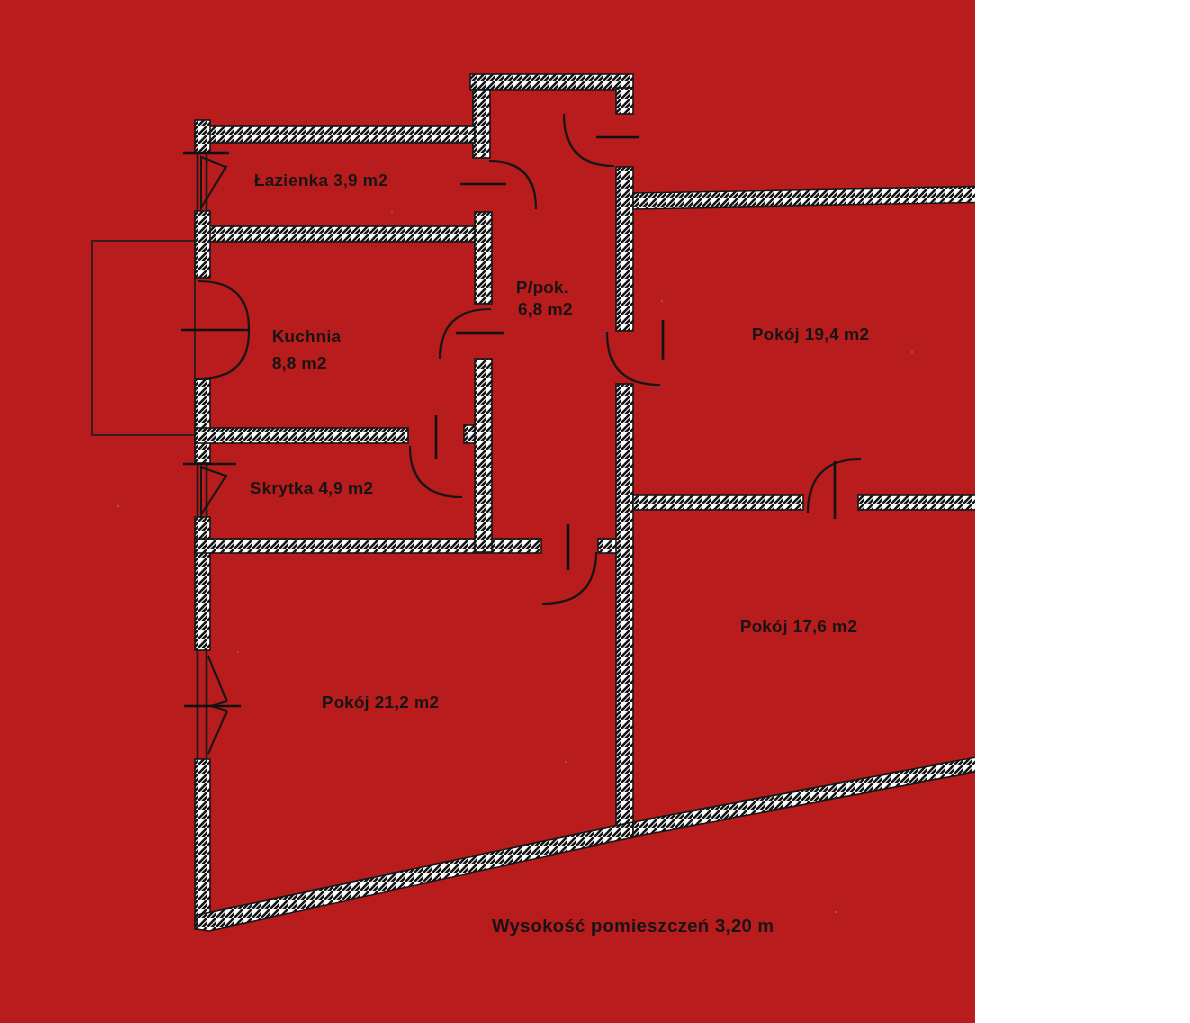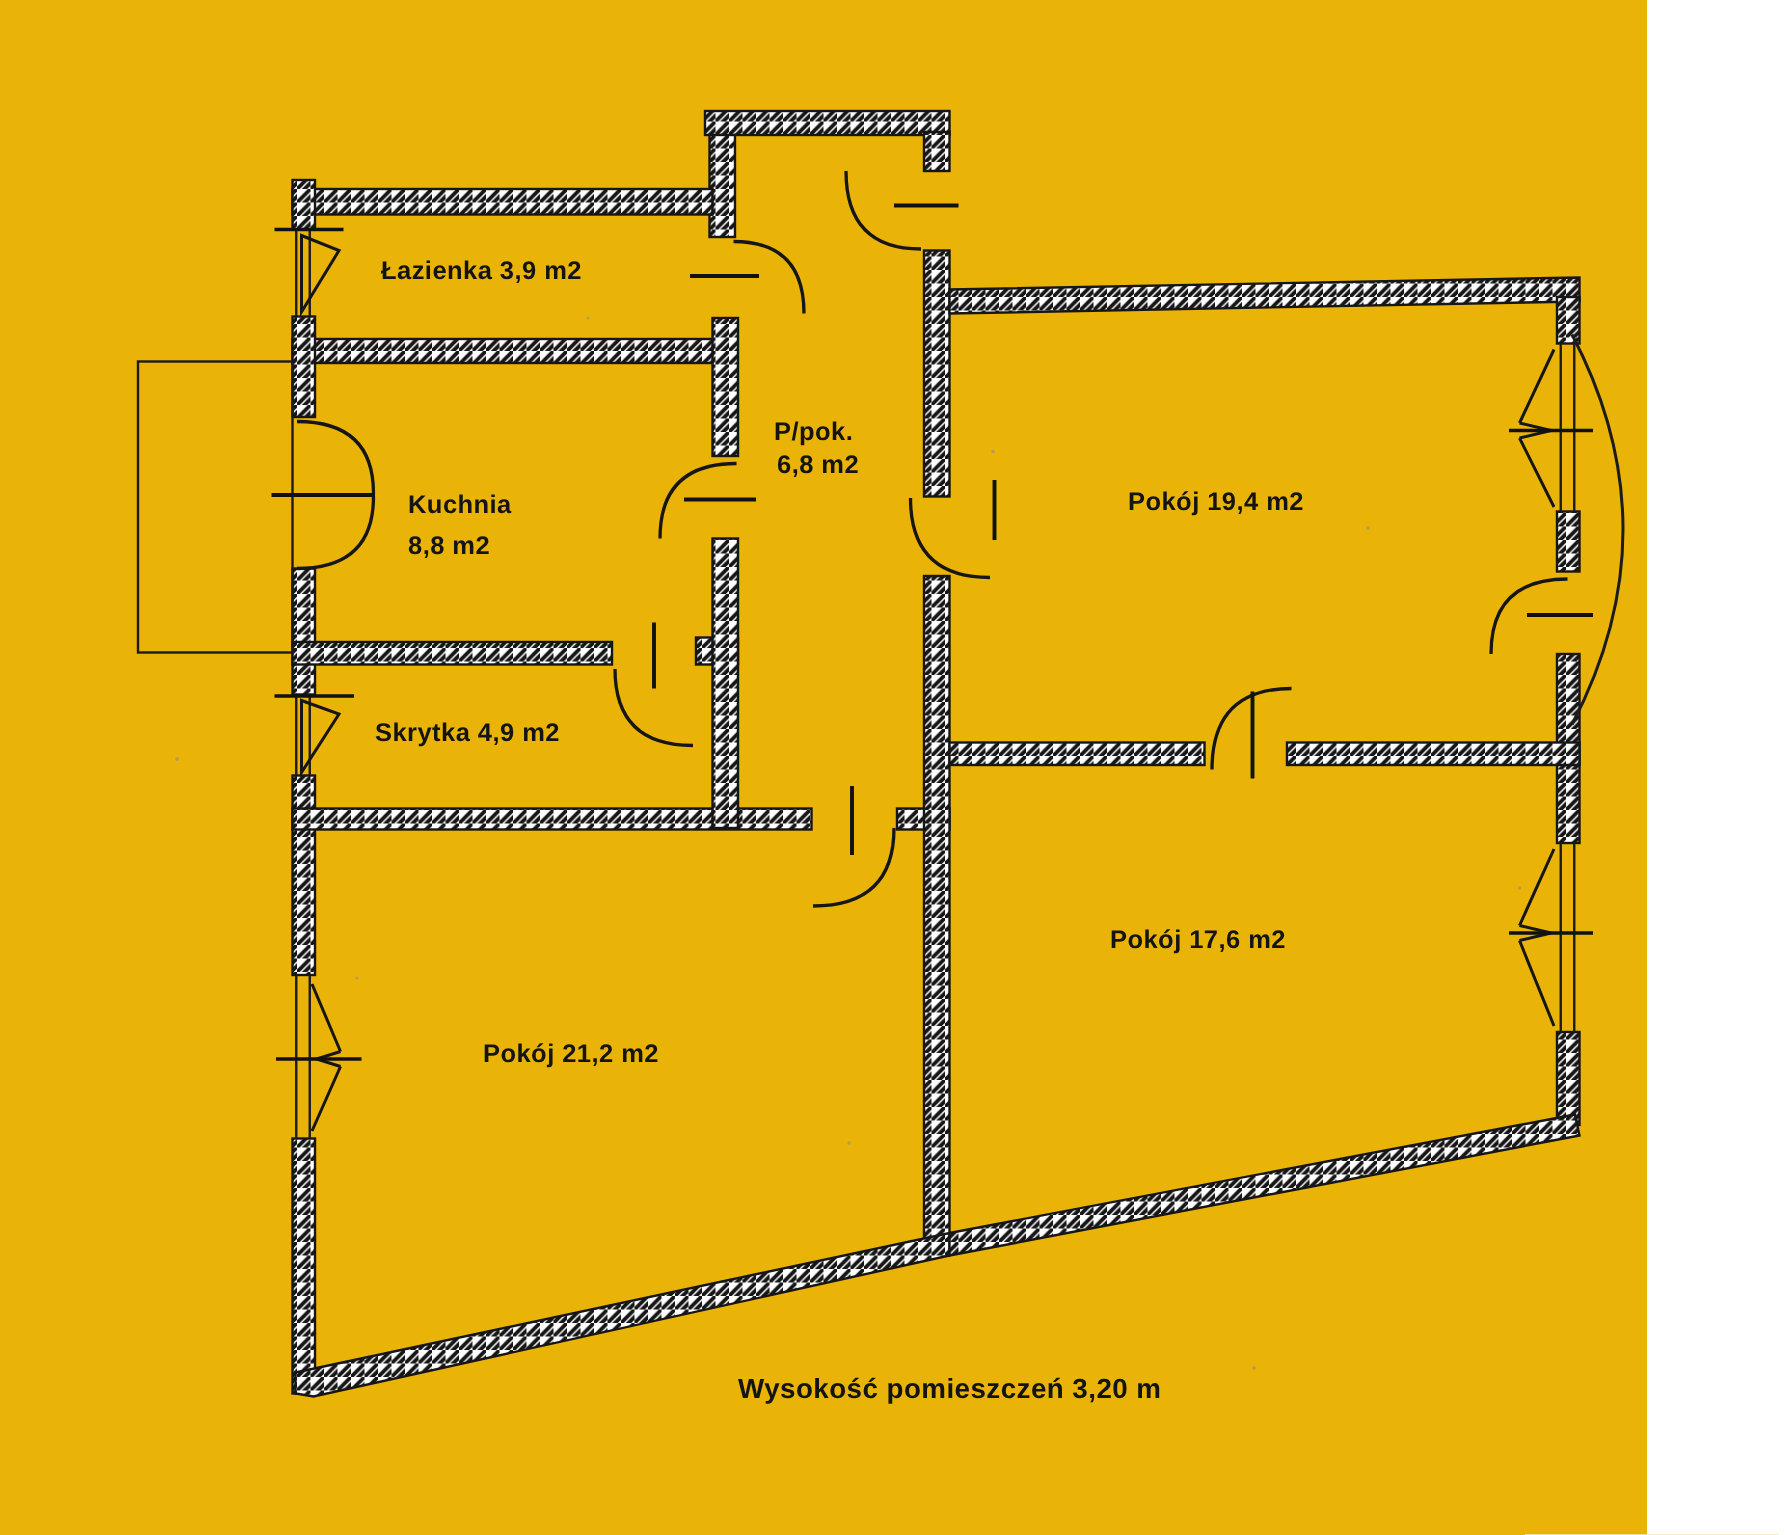--- a/index.html
+++ b/index.html
@@ -1,16 +1,16 @@
 <!DOCTYPE html>
 <html><head>
 <meta charset="utf-8">
 <style>
   html,body{margin:0;padding:0;background:#fff;}
-  .page{width:1098px;height:1023px;background:#eab308;position:relative;overflow:hidden;
+  .page{width:975px;height:1023px;background:#b91c1c;position:relative;overflow:hidden;
         font-family:"Liberation Sans", sans-serif;}
   svg{display:block}
   .wall{fill:url(#hatch);stroke:#161616;stroke-width:1.6;}
   .thin{fill:none;stroke:#1c1c1c;stroke-width:2;}
   .thin15{fill:none;stroke:#1c1c1c;stroke-width:1.6;}
   .arc{fill:none;stroke:#161616;stroke-width:2.2;}
   .leaf{fill:none;stroke:#111;stroke-width:2.6;}
   .tick{fill:none;stroke:#111;stroke-width:2.4;}
   .tri{fill:none;stroke:#161616;stroke-width:2;}
   .room-label{font-family:"Liberation Sans", sans-serif;font-weight:bold;font-size:17px;

